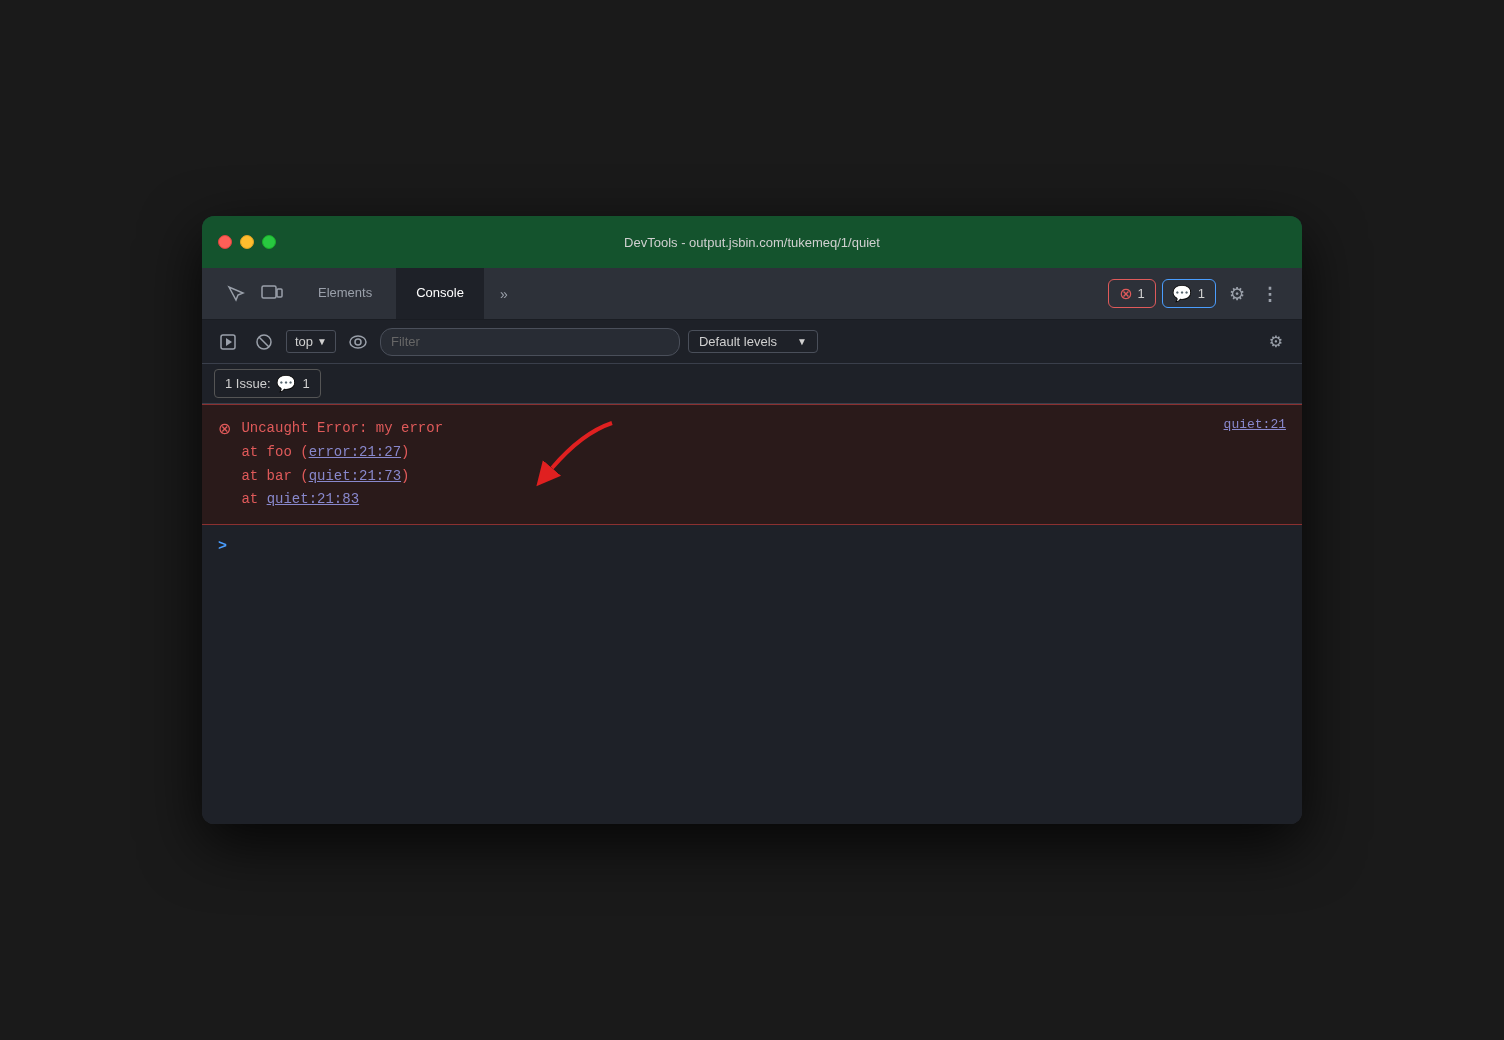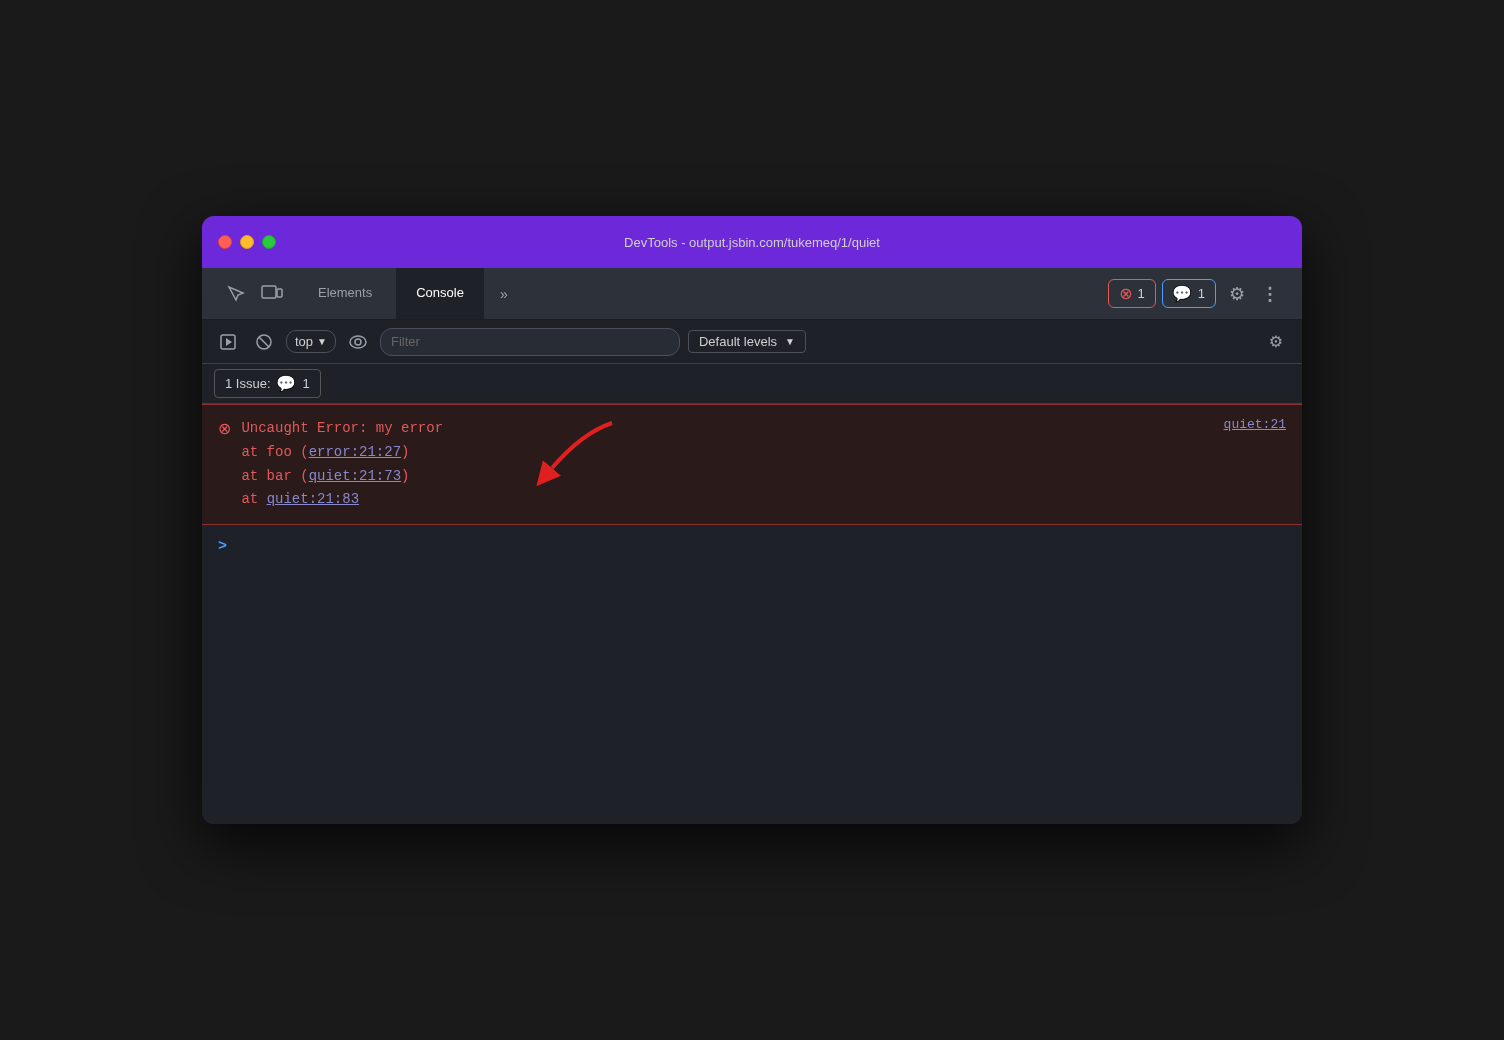--- a/index.html
+++ b/index.html
@@ -16,21 +16,21 @@
     .window {
       width: 1100px;
       background: #282c34;
       border-radius: 12px;
       box-shadow: 0 20px 60px rgba(0,0,0,0.8);
       overflow: hidden;
     }
 
     
     .title-bar {
-      background: #6d28d9;
+      background: #14532d;
       height: 52px;
       display: flex;
       align-items: center;
       padding: 0 16px;
       position: relative;
     }
 
     .traffic-lights {
       display: flex;
       gap: 8px;
@@ -187,21 +187,21 @@
       border-radius: 4px;
       font-size: 16px;
     }
 
     .context-selector {
       display: flex;
       align-items: center;
       gap: 4px;
       padding: 3px 8px;
       border: 1px solid #4a4f5a;
-      border-radius: 10px;
+      border-radius: 3px;
       color: #d0d0d0;
       font-size: 13px;
       cursor: pointer;
       background: transparent;
     }
 
     .filter-input {
       flex: 1;
       max-width: 300px;
       height: 28px;
@@ -212,21 +212,21 @@
       font-size: 13px;
       padding: 0 10px;
       outline: none;
     }
 
     .filter-input::placeholder { color: #666; }
 
     .levels-selector {
       display: flex;
       align-items: center;
-      gap: 4px;
+      gap: 16px;
       padding: 3px 10px;
       border: 1px solid #4a4f5a;
       border-radius: 4px;
       color: #d0d0d0;
       font-size: 13px;
       cursor: pointer;
       background: transparent;
       justify-content: flex-end;
     }
 

